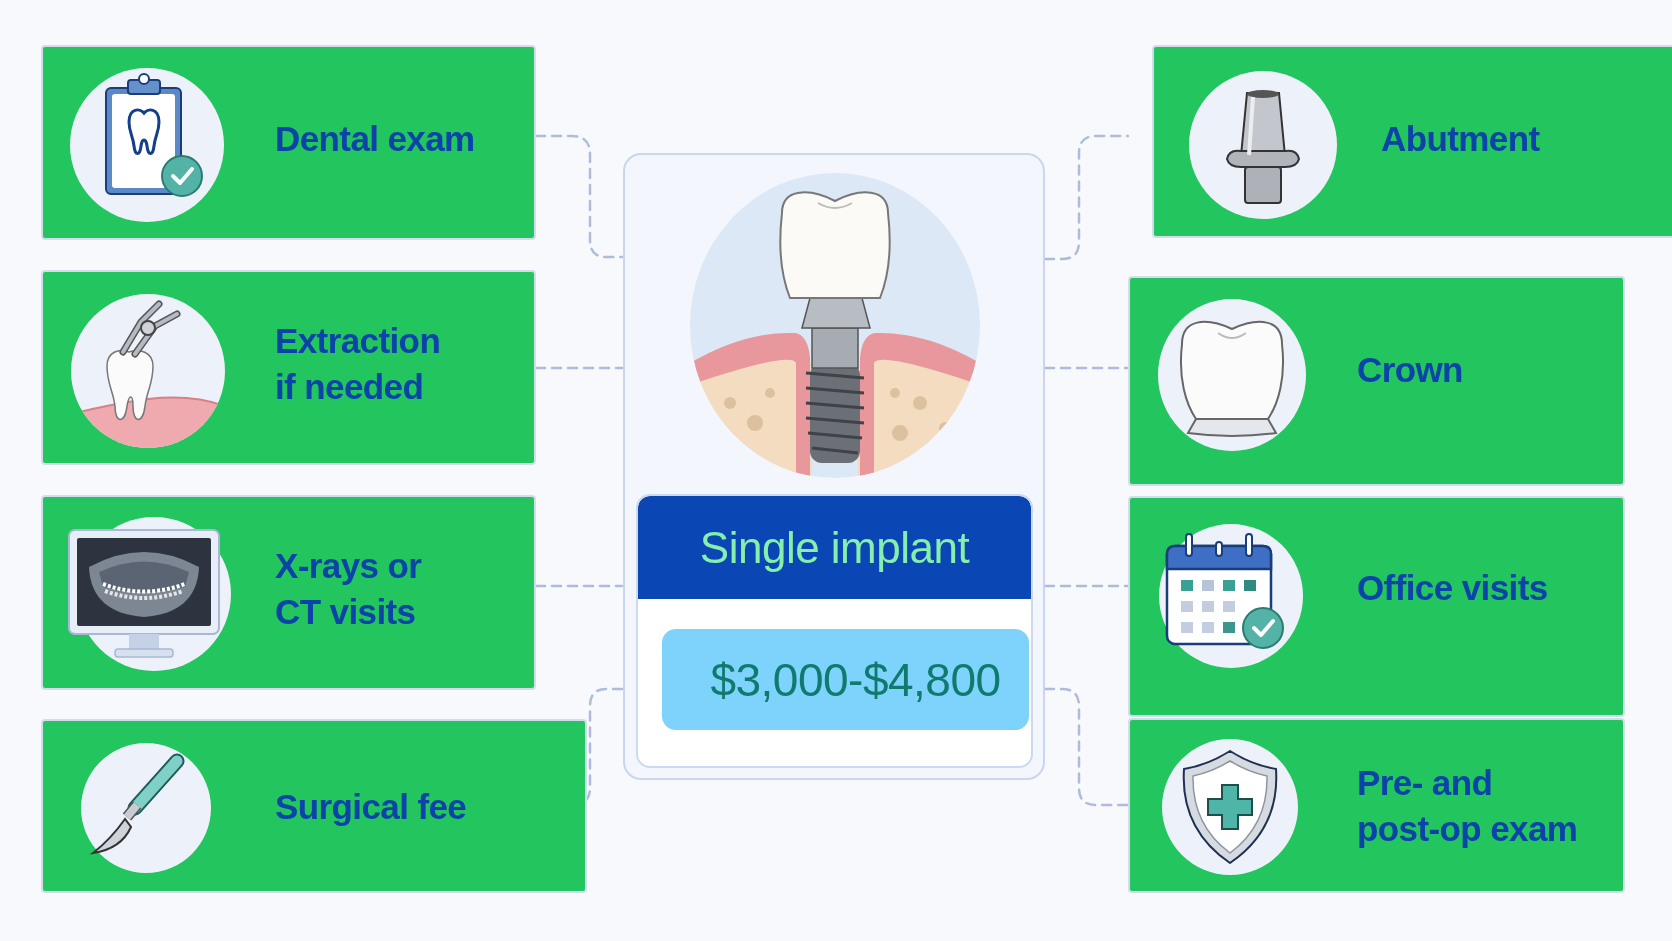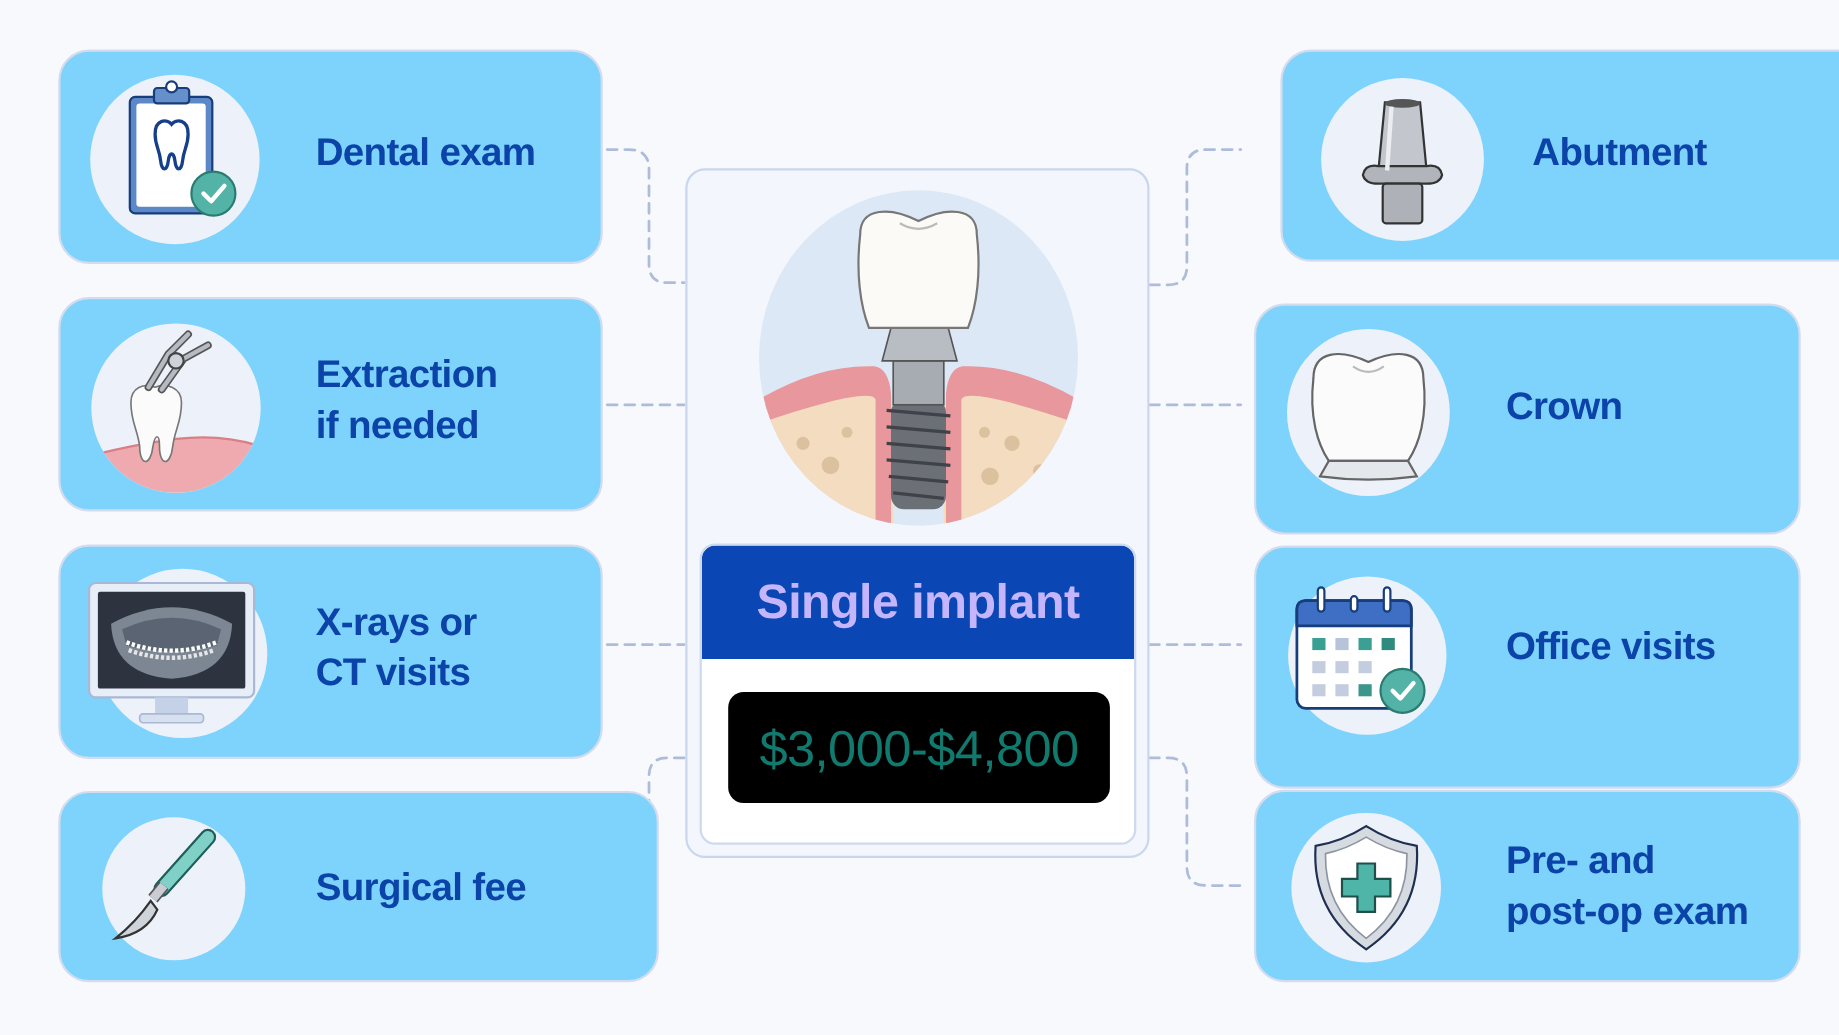--- a/index.html
+++ b/index.html
@@ -3,24 +3,23 @@
 <meta charset="utf-8">
 <style>
   html, body { margin:0; padding:0; }
   body {
     width:1672px; height:941px; position:relative; overflow:hidden;
     background:#f8f9fc;
     font-family:"Liberation Sans", "DejaVu Sans", sans-serif;
   }
   .card {
     position:absolute; box-sizing:border-box;
-    background:#7dd3fc;
+    background:#22c55e;
     border:2px solid #d3dcee;
-    border-radius:28px;
-    margin-left:12px;
+    border-radius:4px;
   }
   .icon-wrap {
     position:absolute; border-radius:50%;
     background:#edf2fa;
   }
   .icon-wrap svg { position:absolute; left:0; top:0; width:100%; height:100%; overflow:visible; }
   .label {
     position:absolute; color:#0b43a8; font-weight:bold;
     font-size:35px; line-height:46px; letter-spacing:-0.6px;
     white-space:pre-line;
@@ -32,28 +31,28 @@
     border:2px solid #c9d6ee; border-radius:18px;
   }
   .center-inner {
     position:absolute; left:636px; top:494px; width:397px; height:274px;
     box-sizing:border-box; background:#ffffff;
     border:2px solid #cdd9ee; border-radius:14px; overflow:hidden;
   }
   .center-header {
     position:absolute; left:0; top:0; right:0; height:103px;
     background:#0a46b4; border-radius:12px 12px 0 0;
-    color:#c4b5fd; font-weight:bold; font-size:44px; letter-spacing:-0.5px;
+    color:#86efac; font-weight:normal; font-size:44px; letter-spacing:-0.5px;
     display:flex; align-items:center; justify-content:center;
   }
   .price-box {
     position:absolute; left:24px; top:133px; width:347px; height:101px;
-    background:#000000; border-radius:14px;
+    background:#7dd3fc; border-radius:14px;
     display:flex; align-items:center; justify-content:center;
-    color:#117a6e; font-size:46px; letter-spacing:-0.5px;
+    color:#117a6e; font-size:46px; letter-spacing:-0.5px;padding-left:20px;
   }
   .hero-circle {
     position:absolute; left:690px; top:173px; width:290px; height:305px;
     border-radius:50%; overflow:hidden; background:#dde8f6;
   }
   .hero-circle svg { width:100%; height:100%; display:block; }
 </style>
 </head>
 <body>
 

